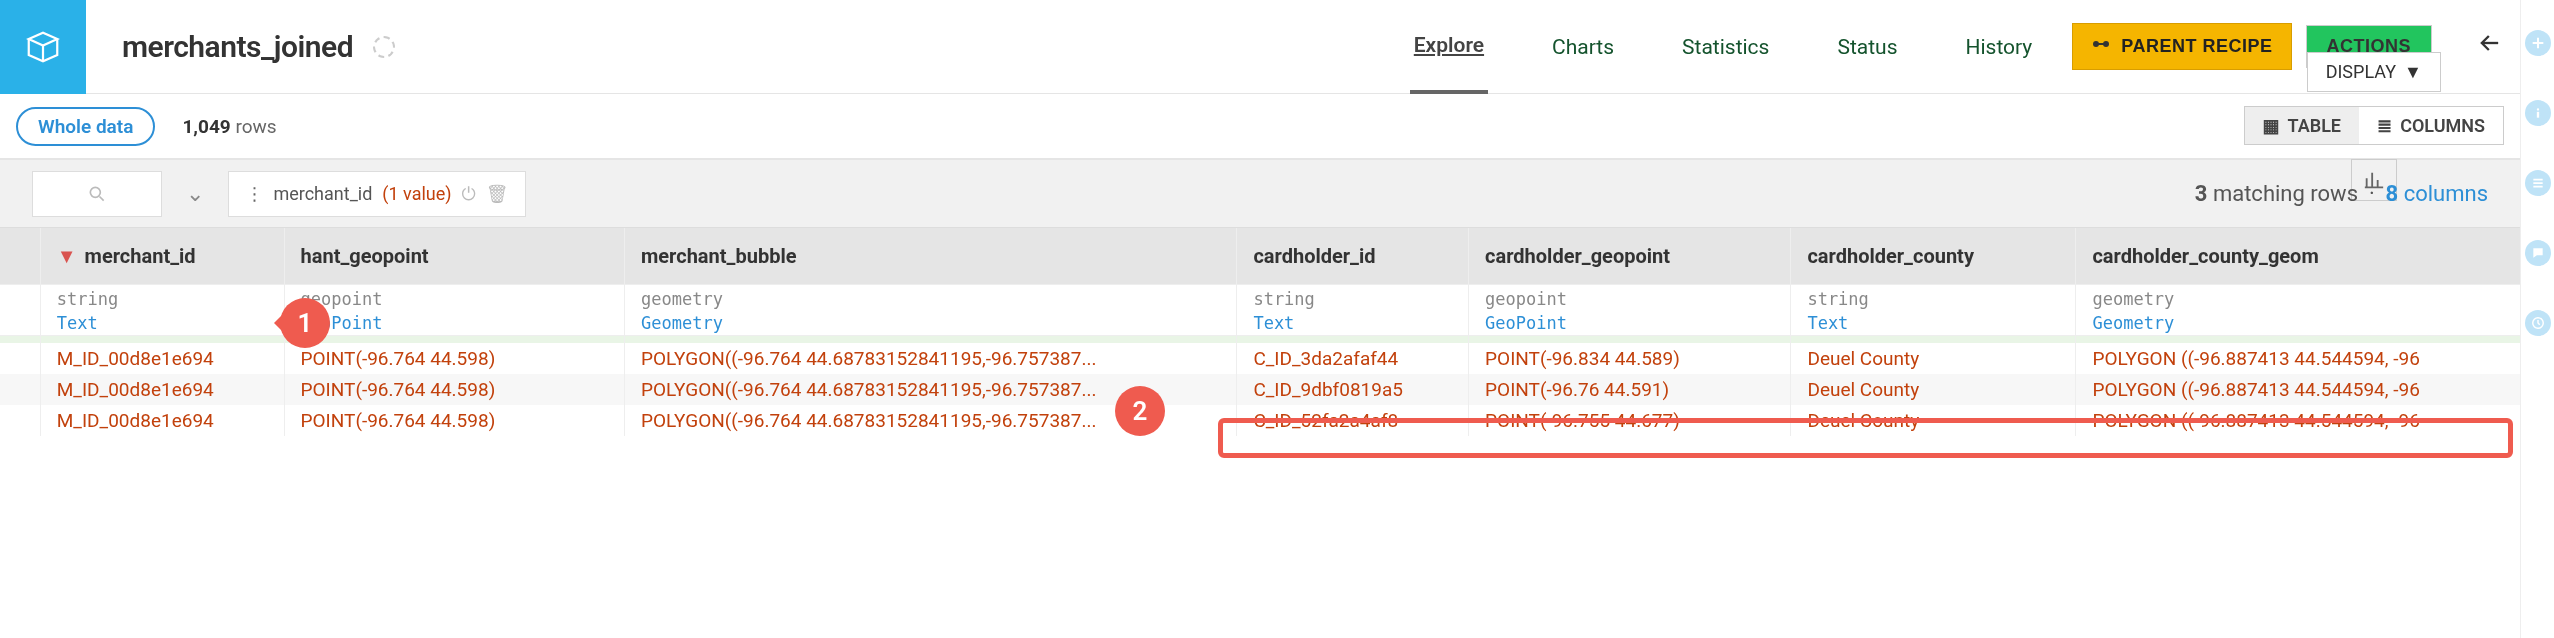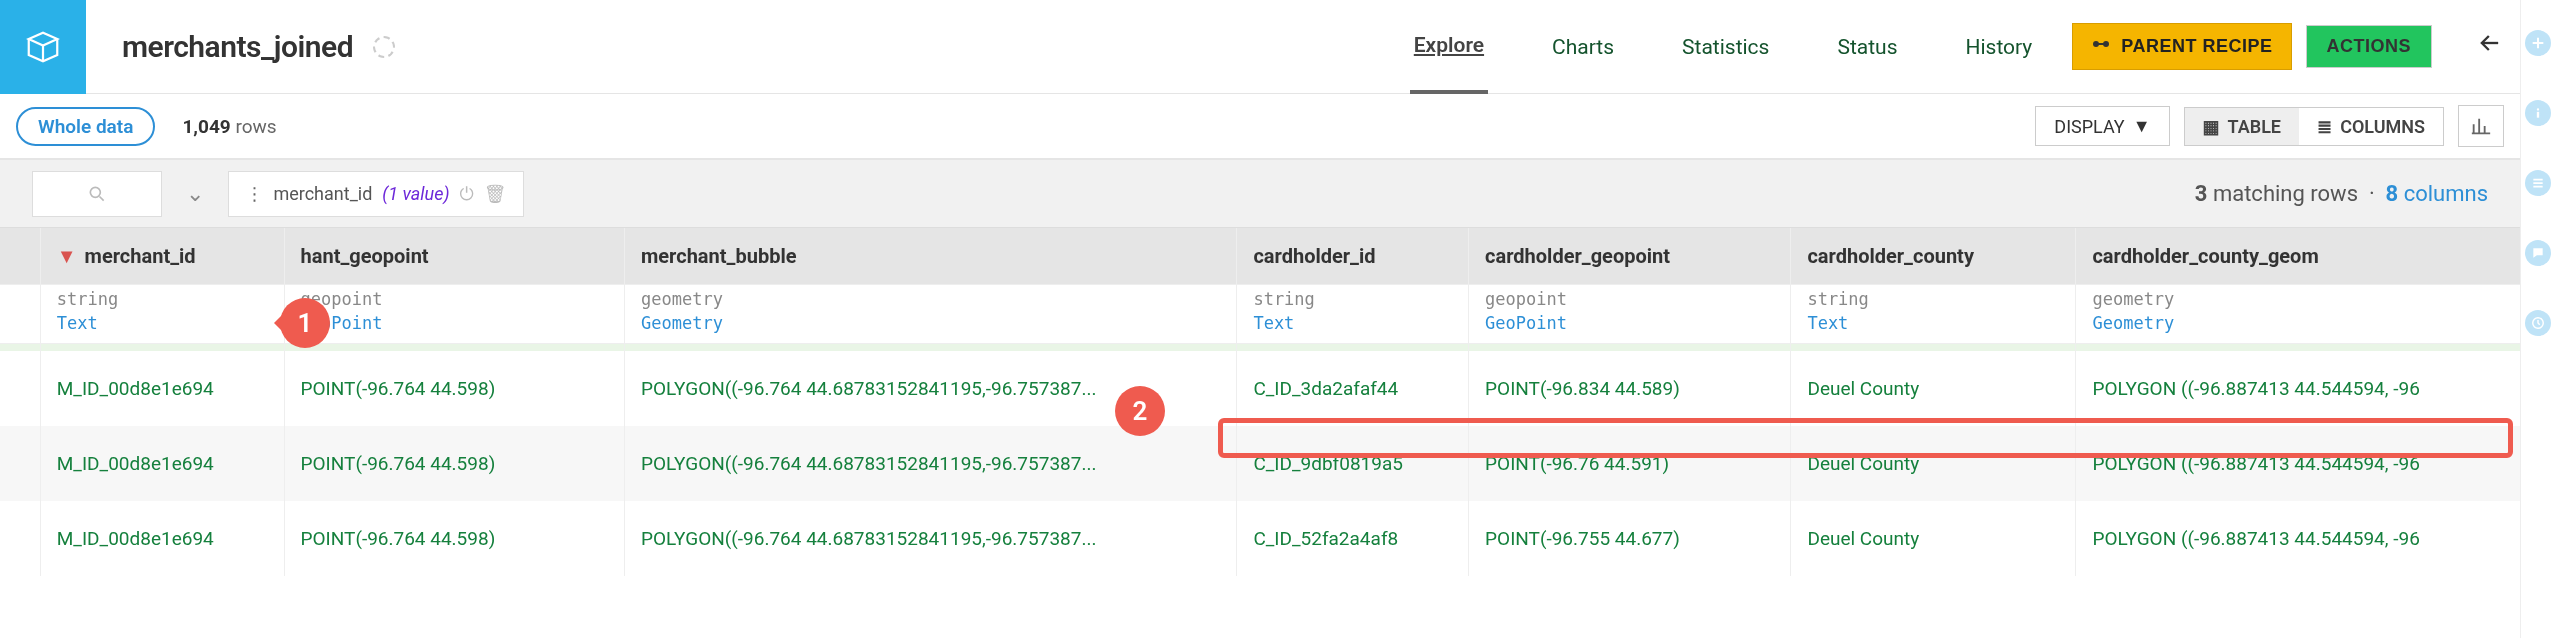--- a/index.html
+++ b/index.html
@@ -16,46 +16,46 @@
 .tab { font-size: 21px; color: #14532d; cursor: pointer; padding: 0 4px; height: 100%; display:flex; align-items:center; }
 .tab.active { color: #444; font-weight: 600; border-bottom: 4px solid #666; margin-bottom: -1px; text-decoration: underline; }
 .top-buttons { display: flex; align-items: center; gap: 14px; margin-right: 28px; }
 .btn-parent { background: #f5b500; border: 1px solid #d89d00; color: #222; font-weight: 700; padding: 10px 18px; font-size: 18px; letter-spacing: 0.5px; display:flex; align-items:center; gap:10px; cursor:pointer; }
 .btn-actions { background: #22c55e; border: 1px solid #ccc; color: #333; font-weight: 700; padding: 10px 20px; font-size: 18px; letter-spacing: 0.5px; cursor:pointer; }
 .back-arrow { width: 60px; text-align: center; font-size: 30px; color: #333; cursor:pointer; }
 .subbar { height: 66px; display: flex; align-items: center; padding: 0 16px; border-bottom: 2px solid #e5e5e5; }
 .pill { border: 2px solid #2d8fd6; color: #2d8fd6; font-weight: 600; font-size: 19px; padding: 6px 20px; border-radius: 22px; cursor:pointer; }
 .rows-count { margin-left: 27px; font-size: 19px; color: #666; }
 .rows-count b { font-weight: 700; color: #333; }
-.subbar-right { margin-left: auto; display: flex; gap: 14px; align-items:center; }
+.subbar-right { margin-left: auto; display: flex; gap: 14px; align-items:center;flex-direction:column; }
 .btn-box { border: 1px solid #ccc; padding: 8px 18px; font-size: 18px; color: #333; background: #fff; display:flex; align-items:center; gap:8px; cursor:pointer; }
 .seg { display: flex; border: 1px solid #ccc; }
 .seg > div { padding: 8px 18px; font-size: 18px; display:flex; align-items:center; gap:8px; cursor:pointer; }
 .seg .on { background: #eee; color: #444; font-weight:600; }
 .seg .off { background: #fff; color: #444; font-weight:600; }
 .icon-box { border: 1px solid #ccc; width: 46px; height: 42px; display:flex; align-items:center; justify-content:center; cursor:pointer; }
 .filter-bar { height: 68px; background: #f1f1f1; border-bottom: 1px solid #ddd; display:flex; align-items:center; padding: 0 32px; }
 .search-box { width: 130px; height: 46px; background:#fff; border:1px solid #ddd; display:flex; align-items:center; justify-content:center; color:#bbb; cursor:pointer; }
 .chev { margin-left: 24px; font-size: 22px; color:#888; cursor:pointer; }
 .chip { margin-left: 24px; height: 46px; background:#fff; border:1px solid #ddd; display:flex; align-items:center; padding: 0 16px; gap: 10px; color:#555; font-size:18px; }
 .chip .dash { color:#666; }
-.chip .muted { color:#6d28d9; font-style: italic; }
+.chip .muted { color:#c2410c; }
 .chip .ico { color:#bbb; cursor:pointer; }
 .info-right { margin-left: auto; font-size: 22px; color:#555; }
 .info-right .link { color:#2d8fd6; }
 .table-wrap { position: relative; overflow: hidden; }
 table { border-collapse: collapse; table-layout: fixed; width: 2560px; }
 th, td { text-align: left; padding: 10px 16px; white-space: nowrap; overflow: hidden; text-overflow: ellipsis; border-right: 1px solid #eee; }
 th { font-size: 20px; font-weight: 700; color:#333; background:#e5e5e5; border-bottom: 1px solid #eee; height: 56px; }
 th.idx, td.idx { width: 40px; max-width:40px; border-right:1px solid #eee; padding:0; }
 .type-row td { font-family: ui-monospace, Menlo, Consolas, monospace; font-size: 17px; color:#888; padding-top:4px; padding-bottom:2px; }
-.sem-row td { font-family: ui-monospace, Menlo, Consolas, monospace; font-size: 17px; color:#2d8fd6; padding-top:2px; padding-bottom:10px; border-bottom: 1px solid #eee; }
+.sem-row td { font-family: ui-monospace, Menlo, Consolas, monospace; font-size: 17px; color:#2d8fd6; padding-top:2px; padding-bottom:2px; border-bottom: 1px solid #eee; }
 .bar-row td { height: 8px; padding:0; background:#e9f5e6; border-right:1px solid #eee; }
 tbody.data tr:nth-child(even) td { background:#f7f7f7; }
-tbody.data td { font-size: 19px; padding: 26px 16px; color:#15803d; }
+tbody.data td { font-size: 19px; padding: 4px 16px; color:#c2410c; }
 .funnel { color:#d9534f; margin-right:8px; }
 .callout { position:absolute; width:50px; height:50px; border-radius:50%; background:#ef5b4f; color:#fff; font-size:26px; font-weight:600; display:flex; align-items:center; justify-content:center; z-index:50; }
 .callout.tail::after { content:''; position:absolute; left:-14px; top:50%; margin-top:-8px; border:8px solid transparent; border-right-color:#ef5b4f; }
 .hi-box { position:absolute; border: 5px solid #ef5b4f; border-radius:6px; z-index:40; }
 .col0{width:242px}.col1{width:338px}.col2{width:608px}.col3{width:230px}.col4{width:320px}.col5{width:283px}.col6{width:480px}
 </style>
 </head>
 <body>
 
 <div class="main-area">

